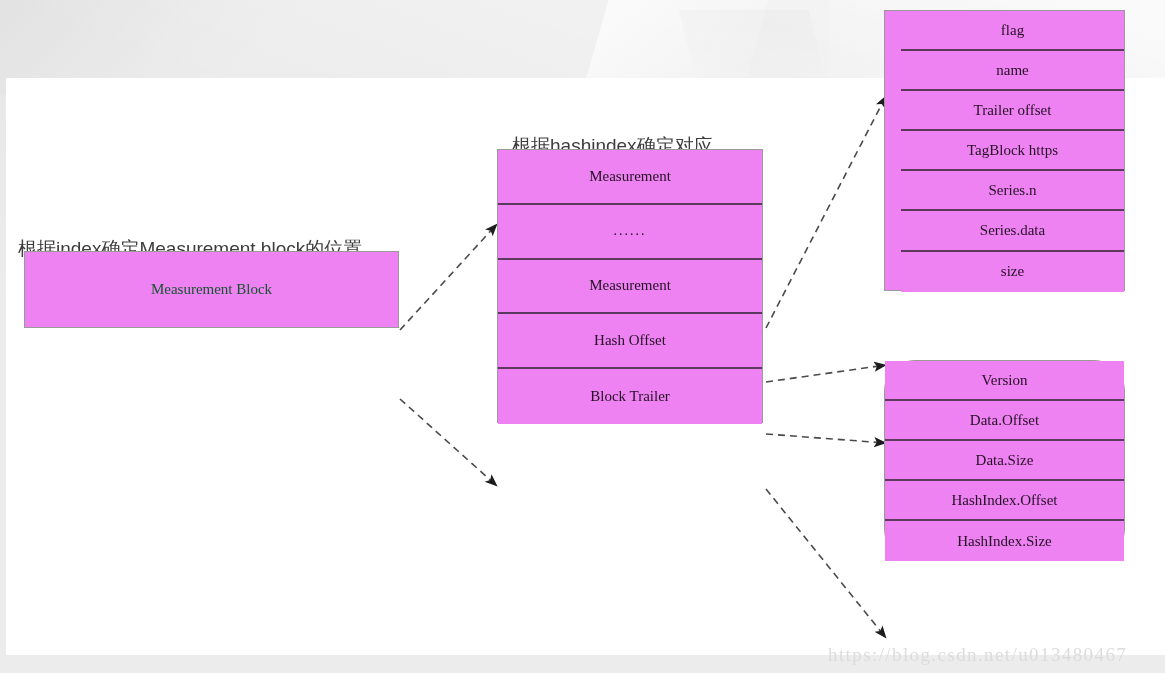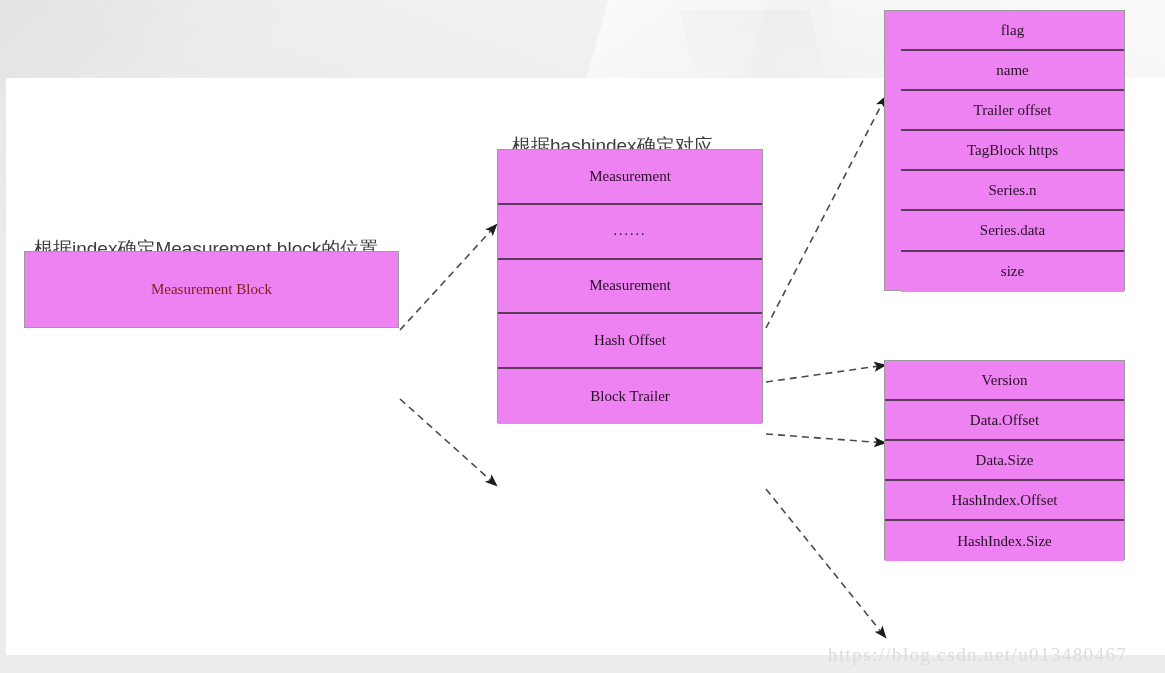--- a/index.html
+++ b/index.html
@@ -73,21 +73,21 @@
     white-space: nowrap;
   }
   .row:last-child {
     border-bottom: none;
   }
   .single-box {
     display: flex;
     align-items: center;
     justify-content: center;
     font-family: "Liberation Serif", serif;
-    color: #7f1d1d;
+    color: #14532d;
     font-size: 15px;
   }
   
   #measurement-block {
     left: 24px;
     top: 251px;
     width: 375px;
     height: 77px;
   }
   #measurement-stack {
@@ -104,37 +104,38 @@
     width: 241px;
     height: 281px;
     padding-left: 16px;
   }
   #measurement-detail .row { height: 40.1px; }
   #trailer-detail {
     left: 884px;
     top: 360px;
     width: 241px;
     height: 200px;
+    border-radius: 31px;
   }
   #trailer-detail .row { height: 40px; }
   .dots {
     letter-spacing: 2px;
     font-size: 14px;
   }
   
   .annotation {
     position: absolute;
     font-family: "Liberation Sans", sans-serif;
     font-size: 19px;
     color: #3c3c3c;
     line-height: 26px;
     white-space: pre;
   }
   #annot-index {
-    left: 34px;
+    left: 18px;
     top: 236px;
   }
   #annot-hashindex {
     left: 512px;
     top: 133px;
   }
   #annot-tagblock {
     left: 890px;
     top: 24px;
   }

